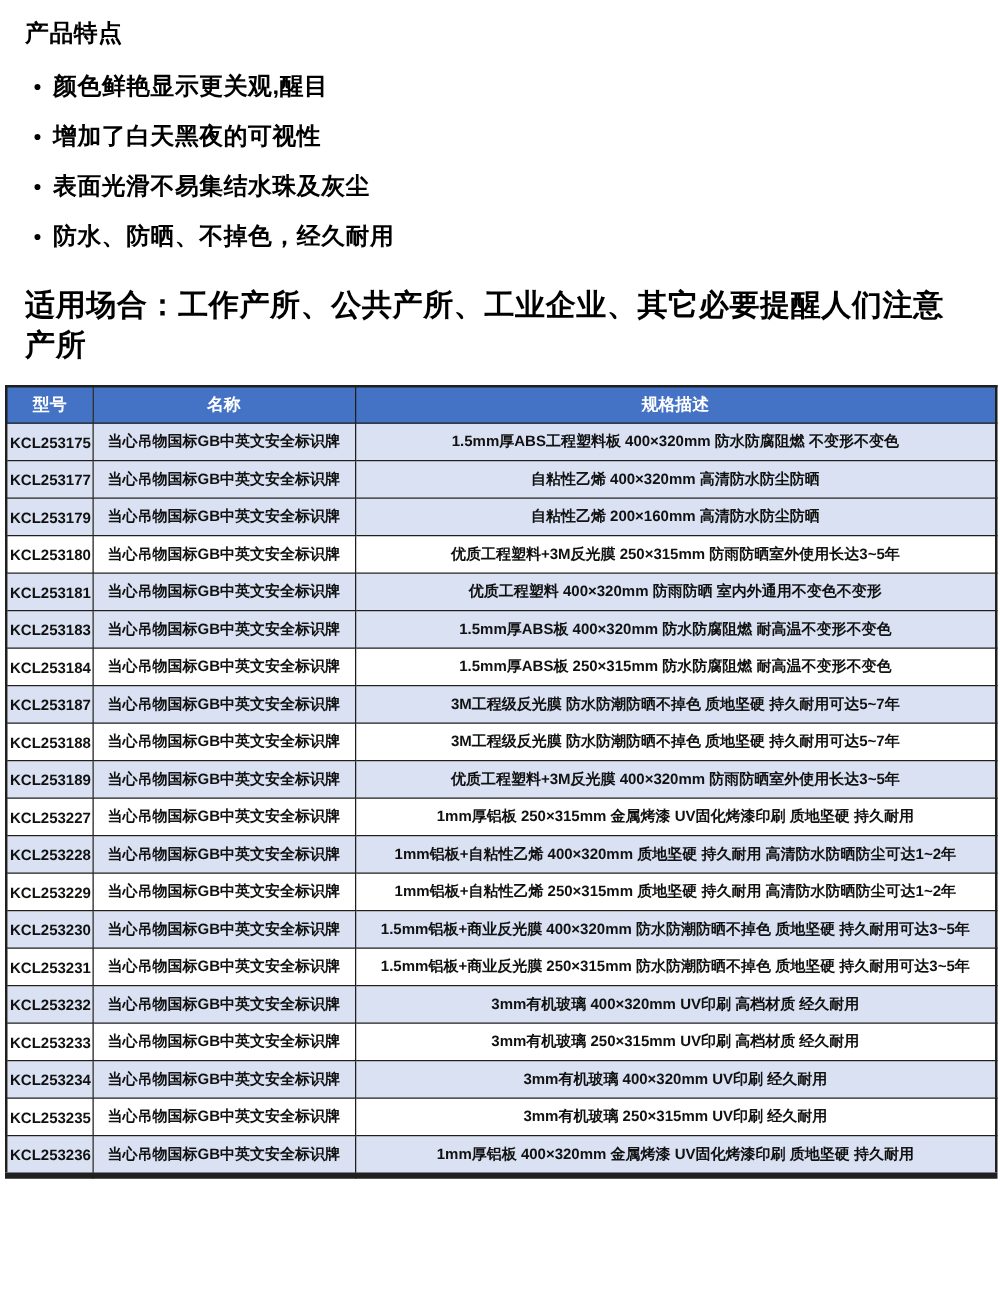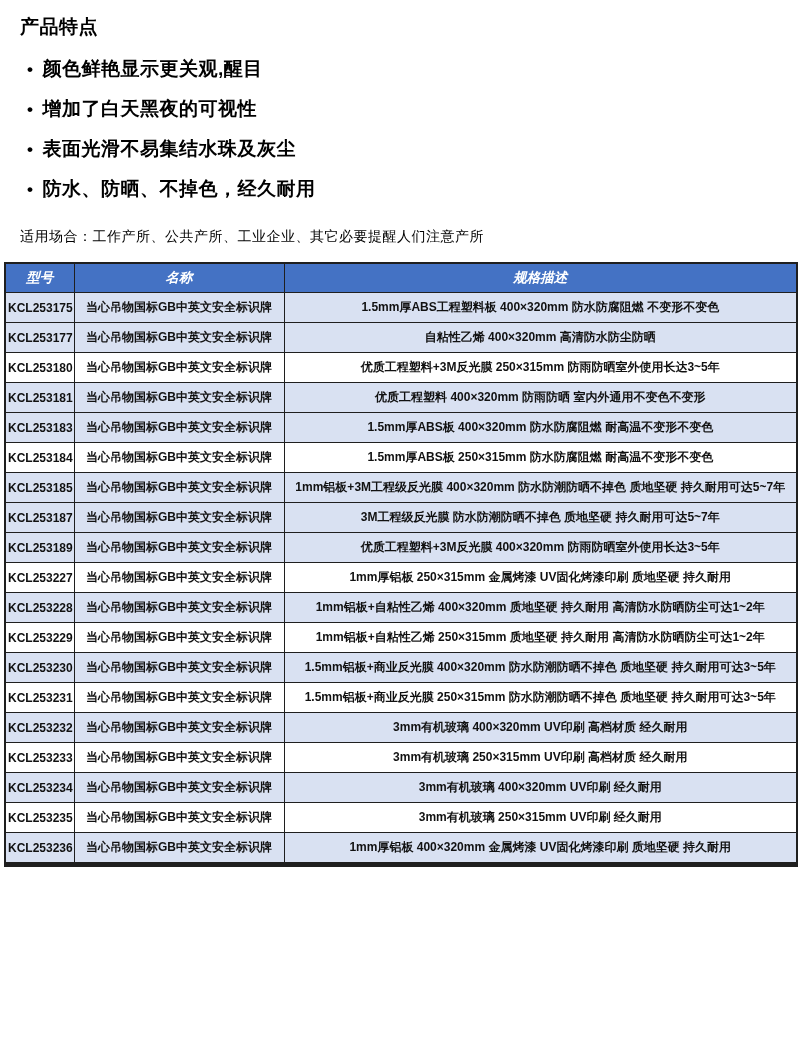--- a/index.html
+++ b/index.html
@@ -39,22 +39,22 @@
     margin-bottom: 14px;
     letter-spacing: 0.5px;
   }
   .bullet-dot {
     font-size: 17px;
     margin: 0 9px 0 7px;
     line-height: 1;
   }
   .occasions-line {
     margin: 26px 0 0 20px;
-    font-size: 14px;
-    font-weight: normal;
+    font-size: 24px;
+    font-weight: bold;
     letter-spacing: 0.5px;
   }
   table.spec-table {
     border-collapse: collapse;
     table-layout: fixed;
     width: 792px;
     margin: 16px 4px 0 4px;
     border: 2px solid var(--border-color, #1f1f1f);
     border-bottom-width: 5px;
   }
@@ -63,21 +63,20 @@
   table.spec-table col.c-spec  { width: 513px; }
   table.spec-table th {
     background: var(--header-bg, #4472C4);
     color: var(--header-text, #ffffff);
     font-size: 13.5px;
     font-weight: bold;
     height: 28px;
     border: 1px solid var(--border-color, #1f1f1f);
     vertical-align: middle;
     padding: 0;
-    font-style: italic;
   }
   table.spec-table td {
     font-size: 12px;
     font-weight: bold;
     height: 29px;
     border: 1px solid var(--border-color, #1f1f1f);
     text-align: center;
     vertical-align: middle;
     padding: 0 2px;
     white-space: nowrap;
@@ -137,20 +136,25 @@
         <tr class="alt">
           <td>KCL253175</td>
           <td>当心吊物国标GB中英文安全标识牌</td>
           <td>1.5mm厚ABS工程塑料板 400×320mm 防水防腐阻燃 不变形不变色</td>
         </tr>
         <tr class="alt">
           <td>KCL253177</td>
           <td>当心吊物国标GB中英文安全标识牌</td>
           <td>自粘性乙烯 400×320mm 高清防水防尘防晒</td>
         </tr>
+        <tr class="alt">
+          <td>KCL253179</td>
+          <td>当心吊物国标GB中英文安全标识牌</td>
+          <td>自粘性乙烯 200×160mm 高清防水防尘防晒</td>
+        </tr>
         <tr>
           <td>KCL253180</td>
           <td>当心吊物国标GB中英文安全标识牌</td>
           <td>优质工程塑料+3M反光膜 250×315mm 防雨防晒室外使用长达3~5年</td>
         </tr>
         <tr class="alt">
           <td>KCL253181</td>
           <td>当心吊物国标GB中英文安全标识牌</td>
           <td>优质工程塑料 400×320mm 防雨防晒 室内外通用不变色不变形</td>
         </tr>
@@ -158,26 +162,26 @@
           <td>KCL253183</td>
           <td>当心吊物国标GB中英文安全标识牌</td>
           <td>1.5mm厚ABS板 400×320mm 防水防腐阻燃 耐高温不变形不变色</td>
         </tr>
         <tr>
           <td>KCL253184</td>
           <td>当心吊物国标GB中英文安全标识牌</td>
           <td>1.5mm厚ABS板 250×315mm 防水防腐阻燃 耐高温不变形不变色</td>
         </tr>
         <tr class="alt">
-          <td>KCL253185</td>
-          <td>当心吊物国标GB中英文安全标识牌</td>
-          <td>1mm铝板+3M工程级反光膜 400×320mm 防水防潮防晒不掉色 质地坚硬 持久耐用可达5~7年</td>
-        </tr>
-        <tr class="alt">
           <td>KCL253187</td>
+          <td>当心吊物国标GB中英文安全标识牌</td>
+          <td>3M工程级反光膜 防水防潮防晒不掉色 质地坚硬 持久耐用可达5~7年</td>
+        </tr>
+        <tr>
+          <td>KCL253188</td>
           <td>当心吊物国标GB中英文安全标识牌</td>
           <td>3M工程级反光膜 防水防潮防晒不掉色 质地坚硬 持久耐用可达5~7年</td>
         </tr>
         <tr class="alt">
           <td>KCL253189</td>
           <td>当心吊物国标GB中英文安全标识牌</td>
           <td>优质工程塑料+3M反光膜 400×320mm 防雨防晒室外使用长达3~5年</td>
         </tr>
         <tr>
           <td>KCL253227</td>

